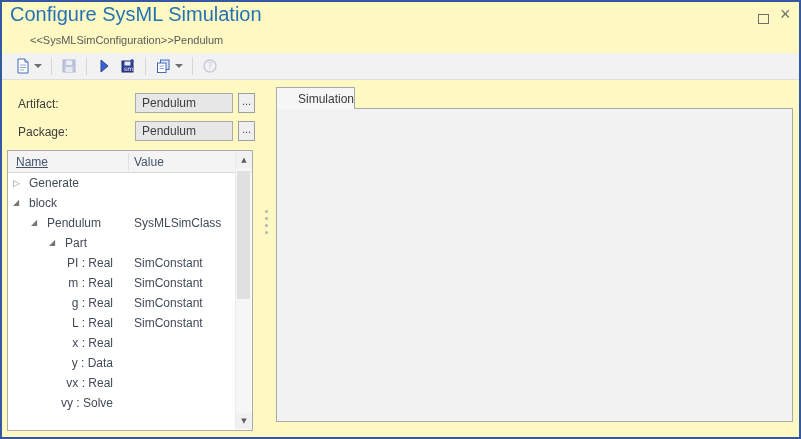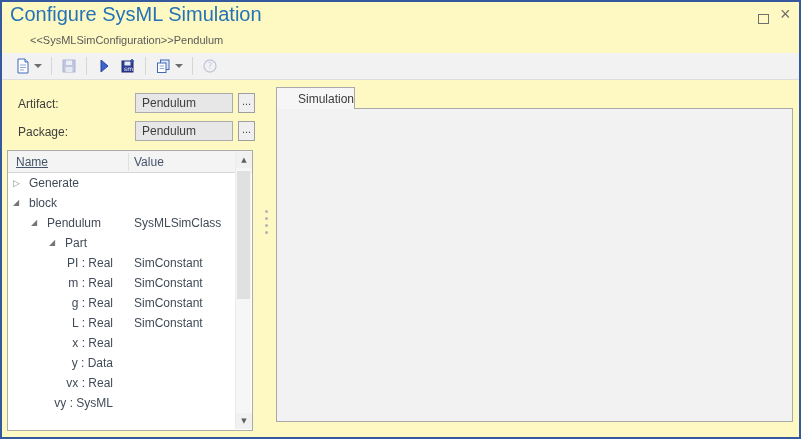--- a/index.html
+++ b/index.html
@@ -190,21 +190,21 @@
         <div class="trow">
           <span class="tname ra">x : Real</span>
         </div>
         <div class="trow">
           <span class="tname ra">y : Data</span>
         </div>
         <div class="trow">
           <span class="tname ra">vx : Real</span>
         </div>
         <div class="trow">
-          <span class="tname ra">vy : SysML</span>
+          <span class="tname ra">vy : Solve</span>
         </div>
       </div>
     <div class="vscroll">
       <div class="sbtn up">▲</div>
       <div class="sthumb"></div>
       <div class="sbtn down">▼</div>
     </div>
   </div>
 
   <div class="abs grip">

